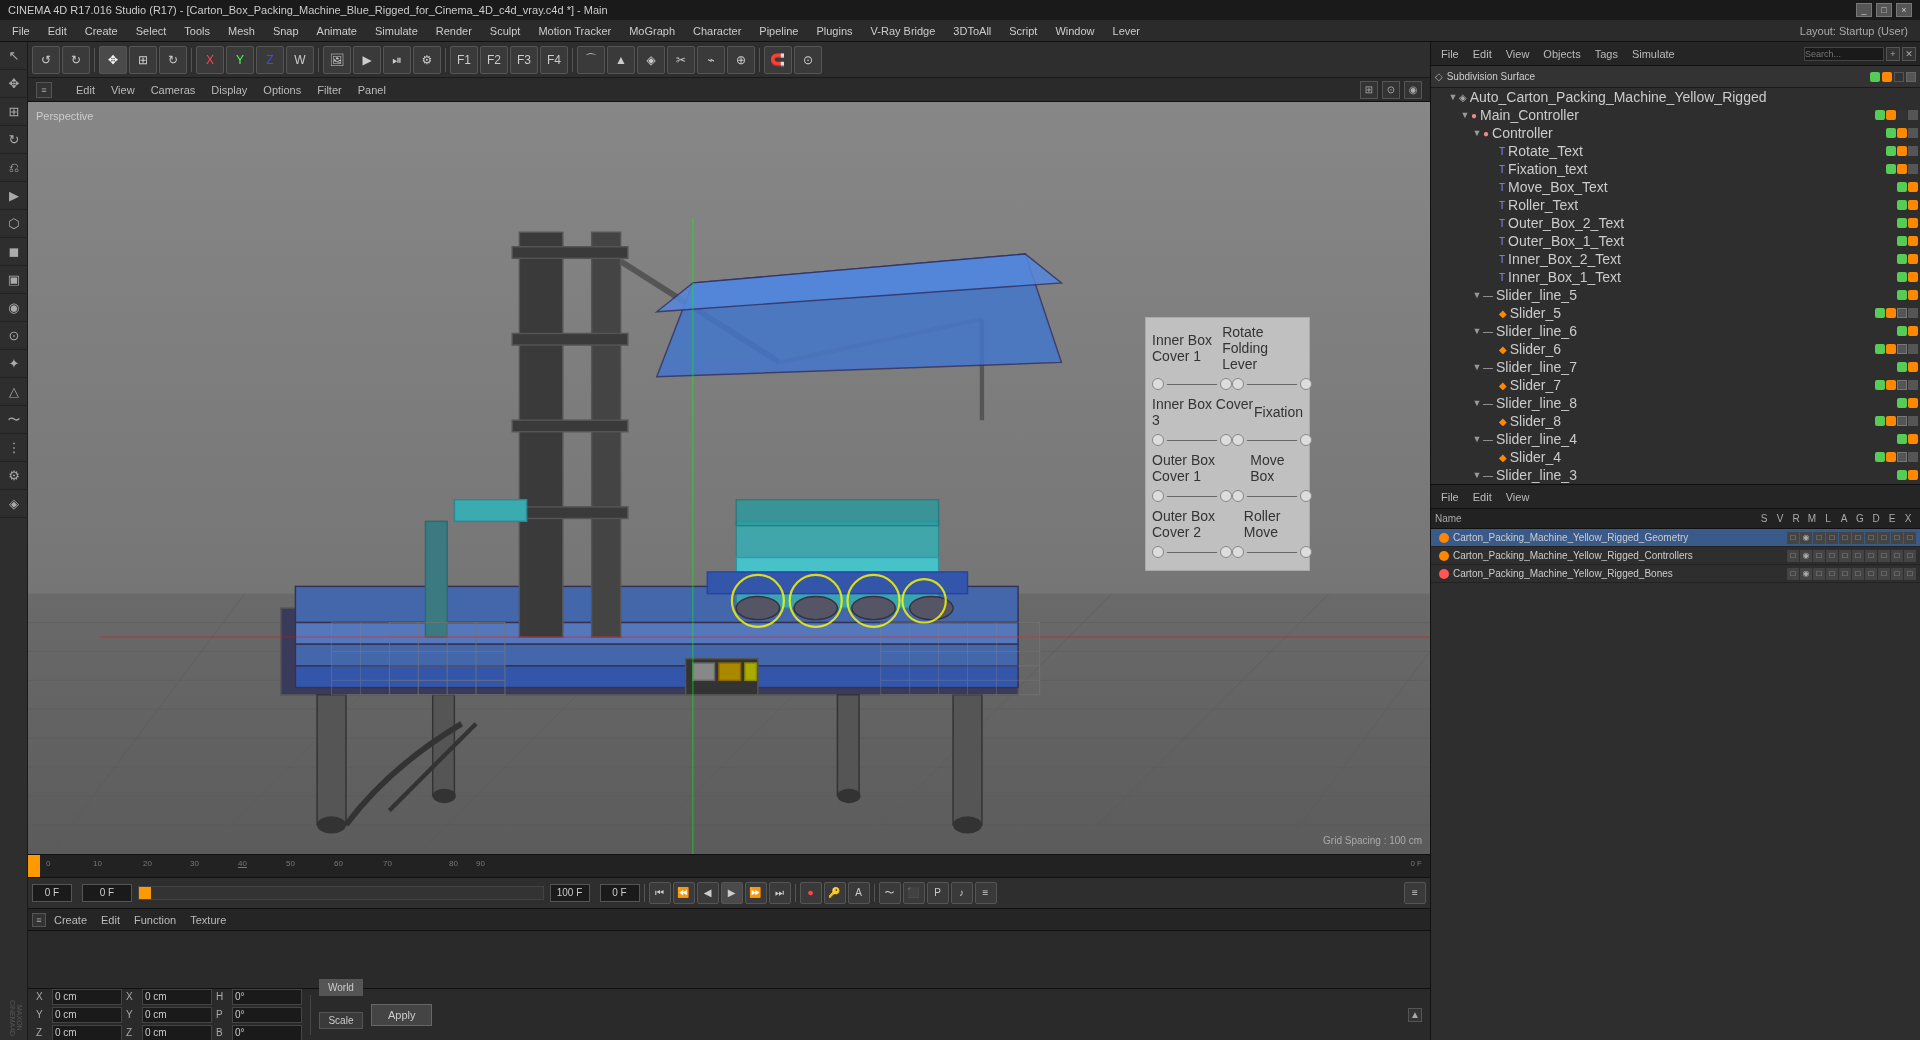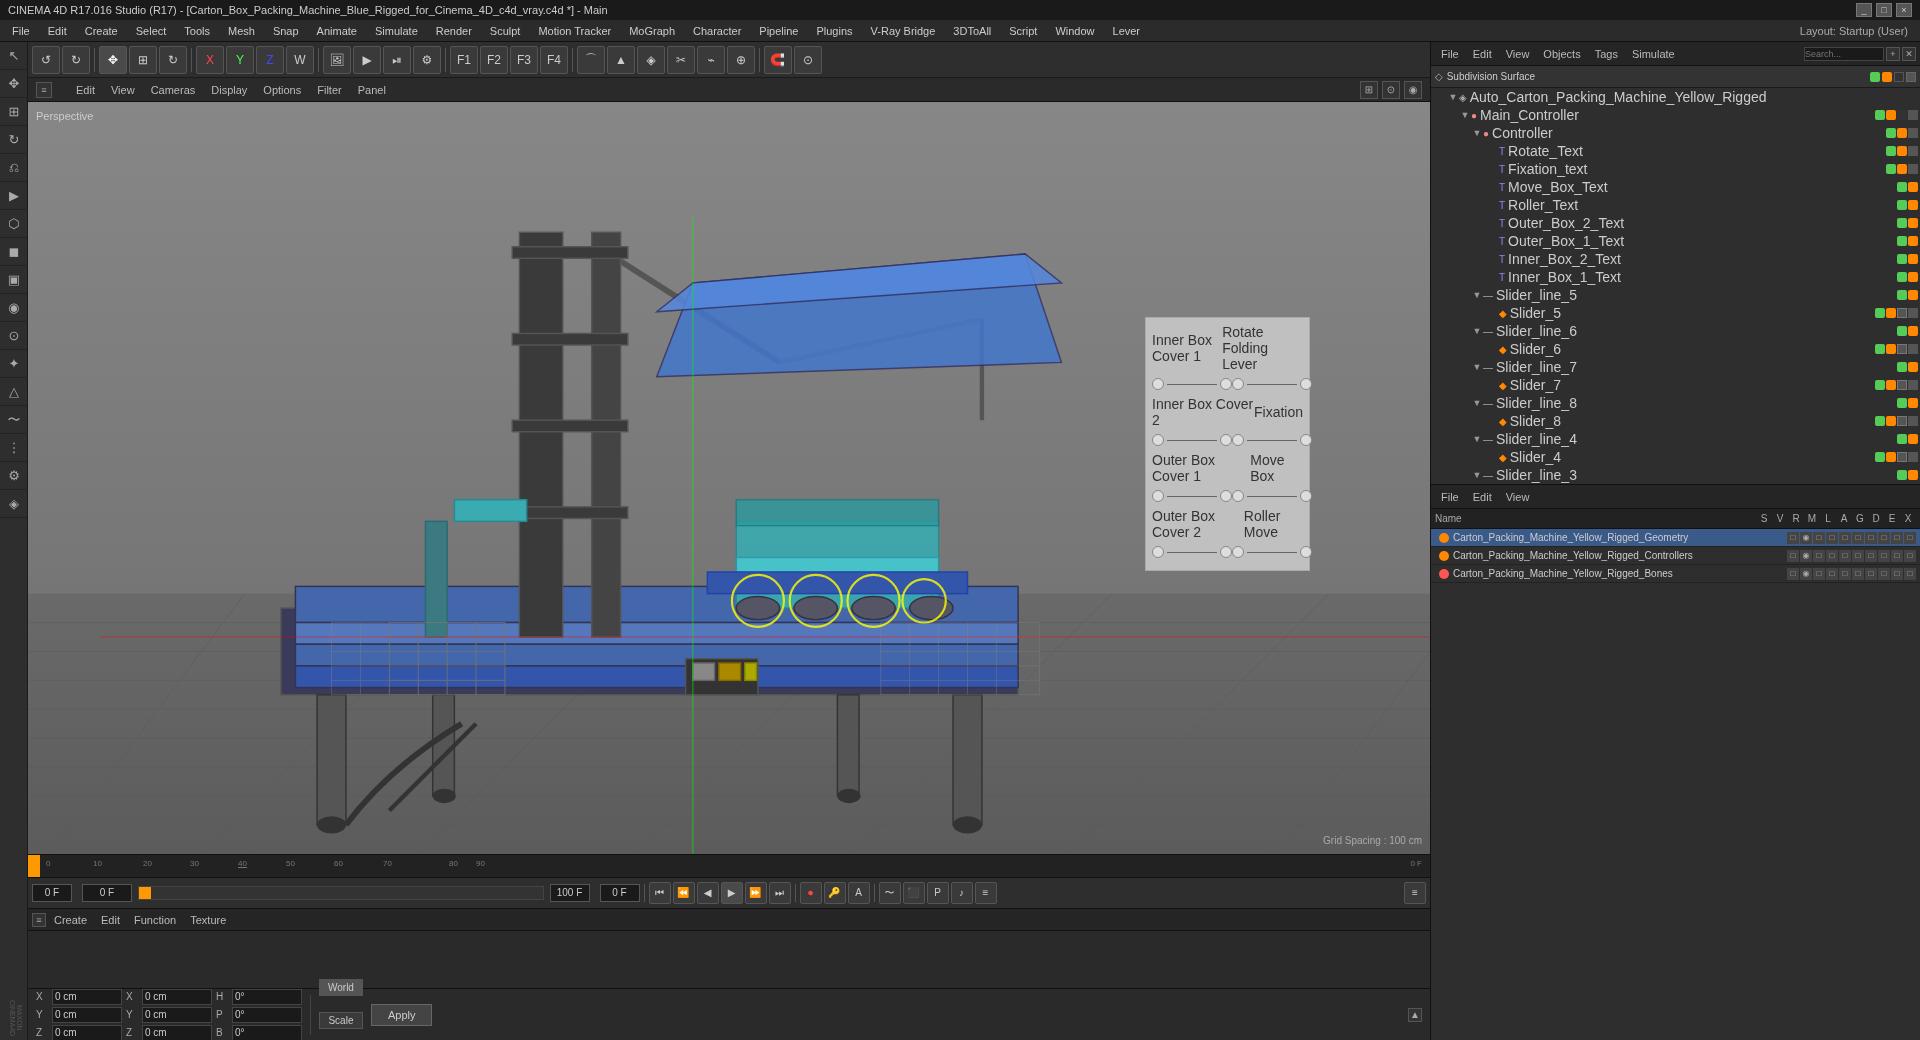--- a/index.html
+++ b/index.html
@@ -393,21 +393,21 @@
               <span class="cp-line"></span>
               <span class="cp-circle"></span>
             </div>
             <div class="cp-slider">
               <span class="cp-circle"></span>
               <span class="cp-line"></span>
               <span class="cp-circle"></span>
             </div>
           </div>
           <div class="cp-row">
-            <span class="cp-label">Inner Box Cover 2</span>
+            <span class="cp-label">Inner Box Cover 3</span>
             <span class="cp-label">Fixation</span>
           </div>
           <div class="cp-row">
             <div class="cp-slider">
               <span class="cp-circle"></span>
               <span class="cp-line"></span>
               <span class="cp-circle"></span>
             </div>
             <div class="cp-slider">
               <span class="cp-circle"></span>

